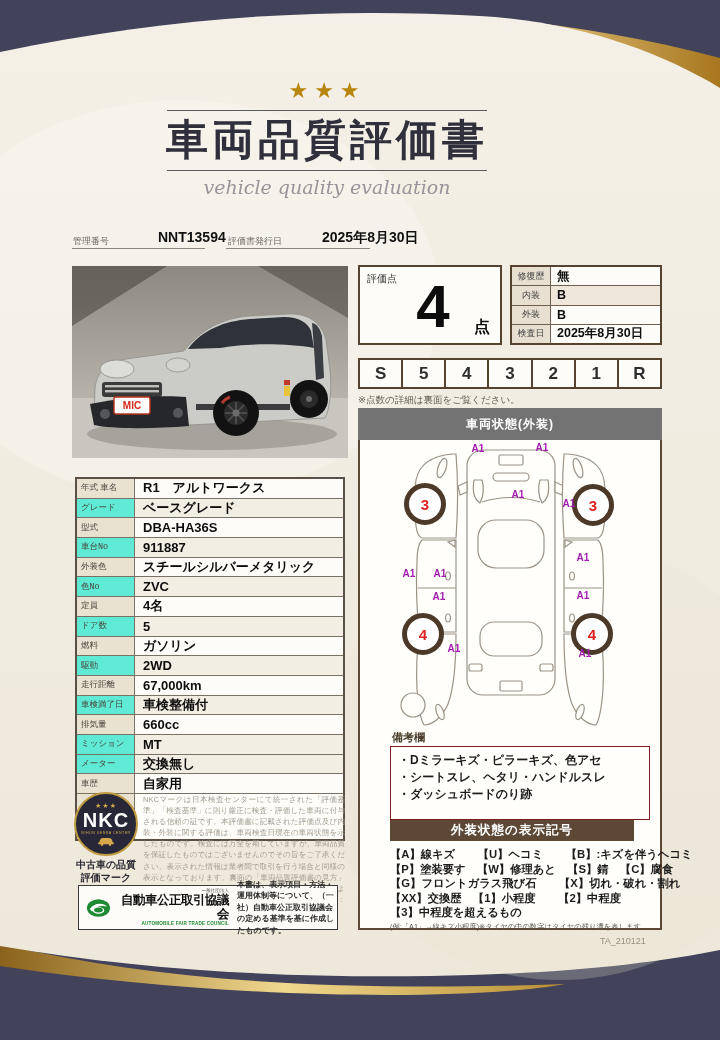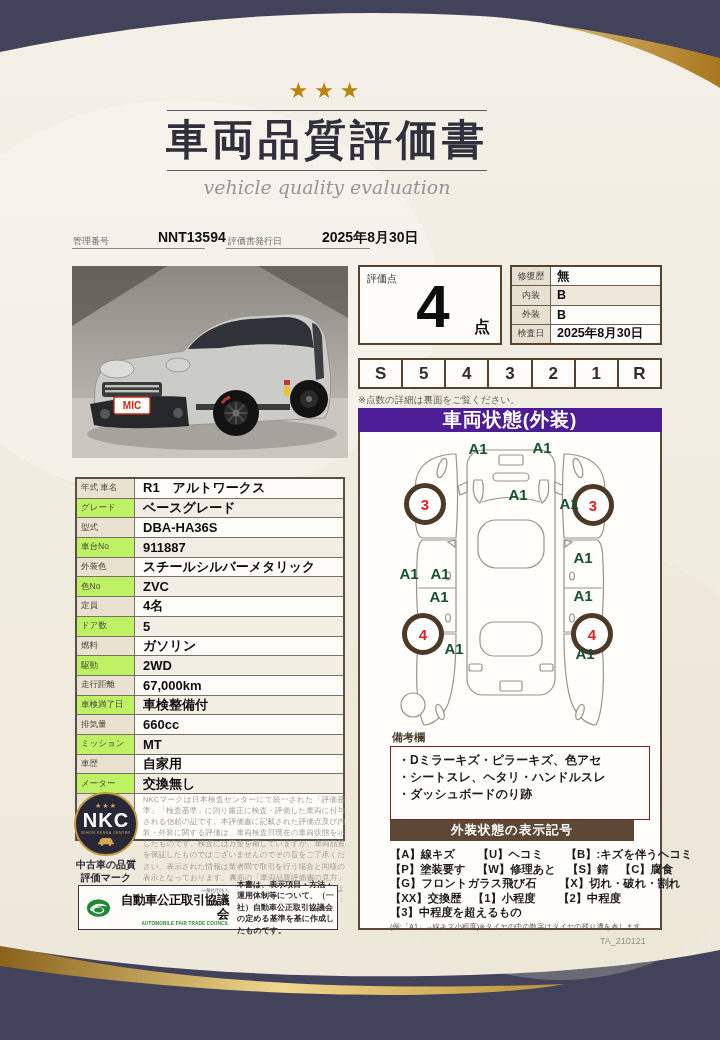--- a/index.html
+++ b/index.html
@@ -34,28 +34,28 @@
   .scale-cell{flex:1;display:flex;align-items:center;justify-content:center;font-size:17px;font-weight:bold;color:#2e2e2e;border-right:2px solid #55422f;}
   .scale-cell:last-child{border-right:none;}
   .scale-note{left:358px;top:394px;font-size:9.5px;color:#5f5b4e;}
   
   .spec-table{left:75px;top:477px;width:270px;border:2px solid #5a5046;background:#fdfcf8;}
   .spec-row{display:flex;height:18.7px;border-bottom:1px solid #7a7165;}
   .spec-row:last-child{border-bottom:none;}
   .spec-row .sl{width:53px;background:#eae2d1;font-size:8.5px;color:#4a463e;display:flex;align-items:center;padding-left:4px;border-right:1px solid #7a7165;}
   .spec-row .sv{flex:1;font-size:13px;font-weight:bold;color:#0d0d0d;display:flex;align-items:center;padding-left:8px;background:#fdfcf8;}
   .spec-row.alt .sv{background:#f3eee4;}
-  .spec-row.alt .sl{background:#bef264;}
+  .spec-row.alt .sl{background:#5eead4;font-family:Liberation Mono, monospace;}
   .spec-row.remarks{height:45px;}
   
   .cond-panel{left:358px;top:408px;width:304px;height:522px;border:2px solid #5d4836;background:#fffefb;}
-  .cond-header{position:absolute;left:-2px;top:-2px;width:304px;height:24px;background:#4c1d95;color:#fff;
-               font-size:19px;font-weight:bold;display:flex;align-items:center;justify-content:center;letter-spacing:1px;}
+  .cond-header{position:absolute;left:-2px;top:-2px;width:304px;height:32px;background:#737373;color:#fff;
+               font-size:12px;font-weight:bold;display:flex;align-items:center;justify-content:center;letter-spacing:1px;}
   .diagram-wrap{position:absolute;left:6px;top:26px;width:292px;height:300px;}
-  .ann{position:absolute;transform:translate(-50%,-50%);font-size:15px;font-weight:bold;color:#14532d;white-space:nowrap;}
+  .ann{position:absolute;transform:translate(-50%,-50%);font-size:10px;font-weight:bold;color:#a21caf;white-space:nowrap;}
   .tire{position:absolute;width:32px;height:32px;transform:translate(-50%,-50%);border:5px solid #4d3927;border-radius:50%;
         background:#fff;display:flex;align-items:center;justify-content:center;font-size:15px;font-weight:bold;color:#e02121;}
   .rem-label{position:absolute;left:32px;top:320px;font-size:11px;font-weight:bold;color:#4a3d2c;}
   .rem-box{position:absolute;left:30px;top:336px;width:244px;height:62px;border:1px solid #7f1d1d;background:#fffefb;padding:5px 7px;}
   .rem-line{font-size:12px;font-weight:bold;color:#1c1c1c;line-height:17px;}
   .legend-band{position:absolute;left:30px;top:410px;width:244px;height:21px;background:#5d4836;color:#fff;
                font-size:12.5px;font-weight:bold;display:flex;align-items:center;justify-content:center;letter-spacing:1px;}
   .legend-lines{position:absolute;left:30px;top:437px;width:250px;}
   .legend-line{font-size:11.3px;font-weight:bold;color:#1c1c1c;line-height:14.6px;white-space:nowrap;}
   .legend-note{position:absolute;left:30px;top:512px;font-size:7.3px;color:#5a564c;white-space:nowrap;}
@@ -251,27 +251,27 @@
         <div class="sv">車検整備付</div>
       </div>
     <div class="spec-row">
         <div class="sl">排気量</div>
         <div class="sv">660cc</div>
       </div>
     <div class="spec-row alt">
         <div class="sl">ミッション</div>
         <div class="sv">MT</div>
       </div>
+    <div class="spec-row alt">
+        <div class="sl">メーター</div>
+        <div class="sv">交換無し</div>
+      </div>
     <div class="spec-row">
         <div class="sl">車歴</div>
         <div class="sv">自家用</div>
-      </div>
-    <div class="spec-row alt">
-        <div class="sl">メーター</div>
-        <div class="sv">交換無し</div>
       </div>
     <div class="spec-row remarks">
         <div class="sl">備考</div>
         <div class="sv"></div>
       </div>
   </div>
 
   <div class="abs cond-panel">
     <div class="cond-header">車両状態(外装)</div>
 

